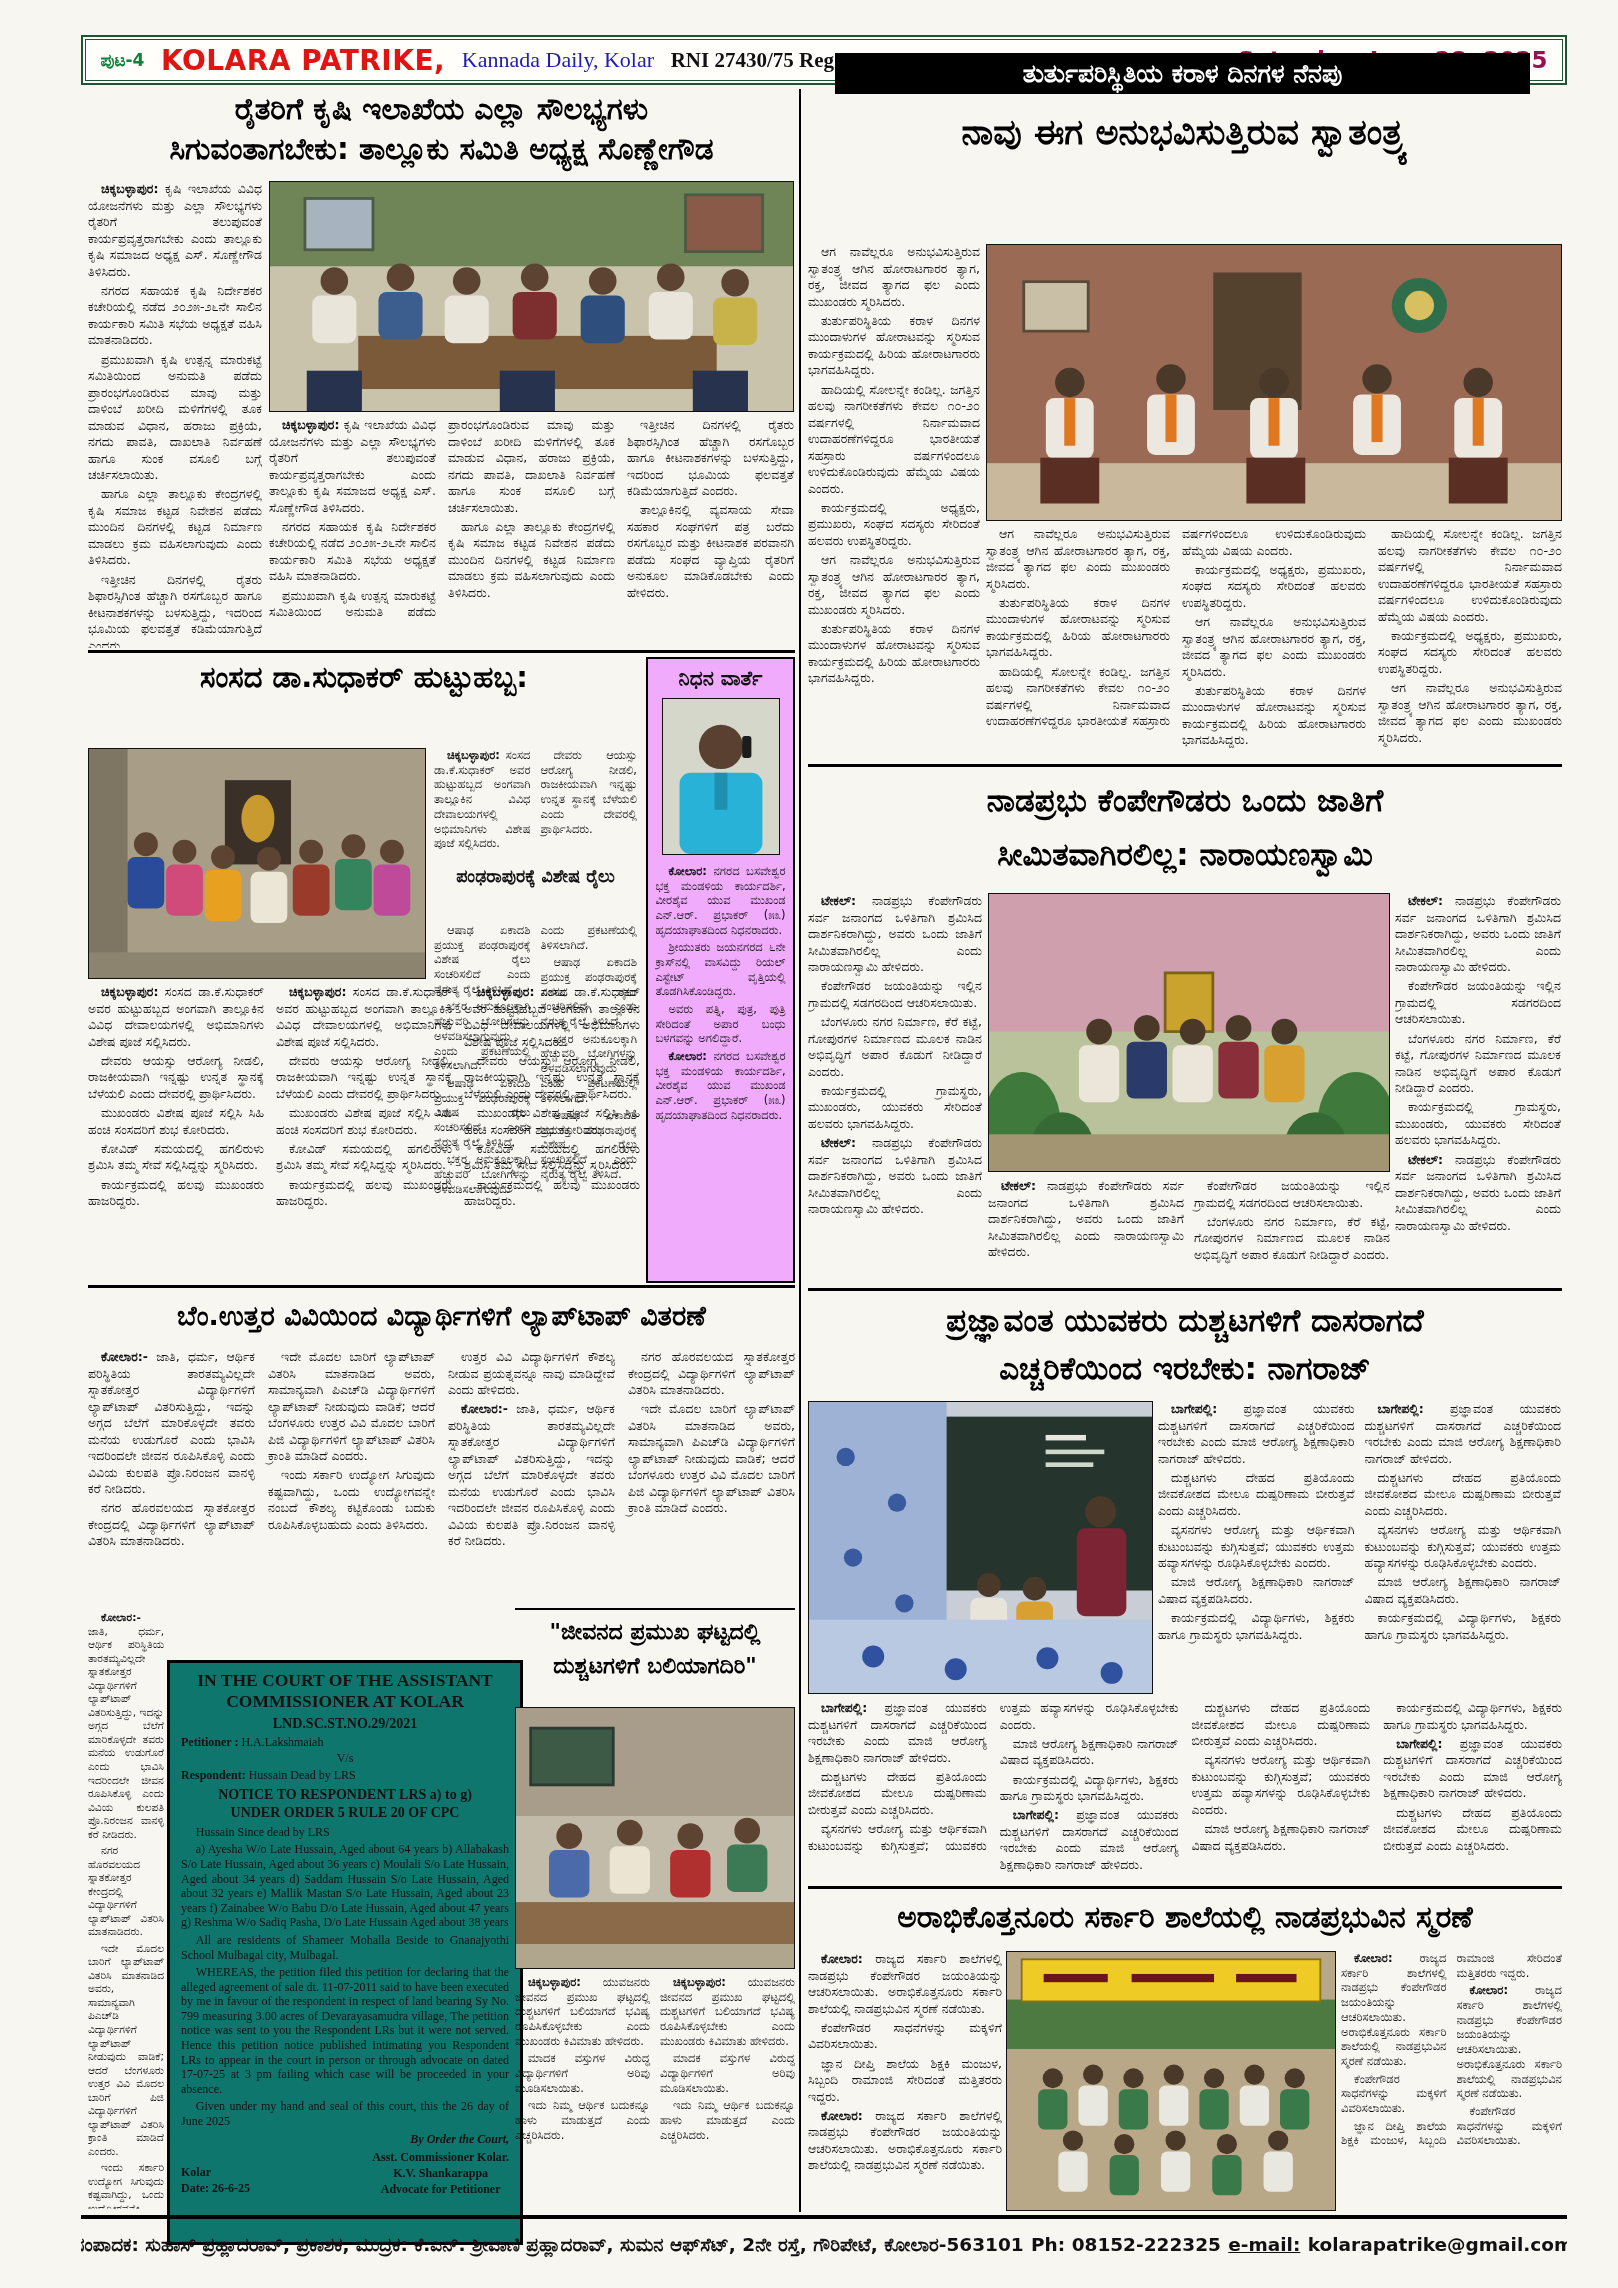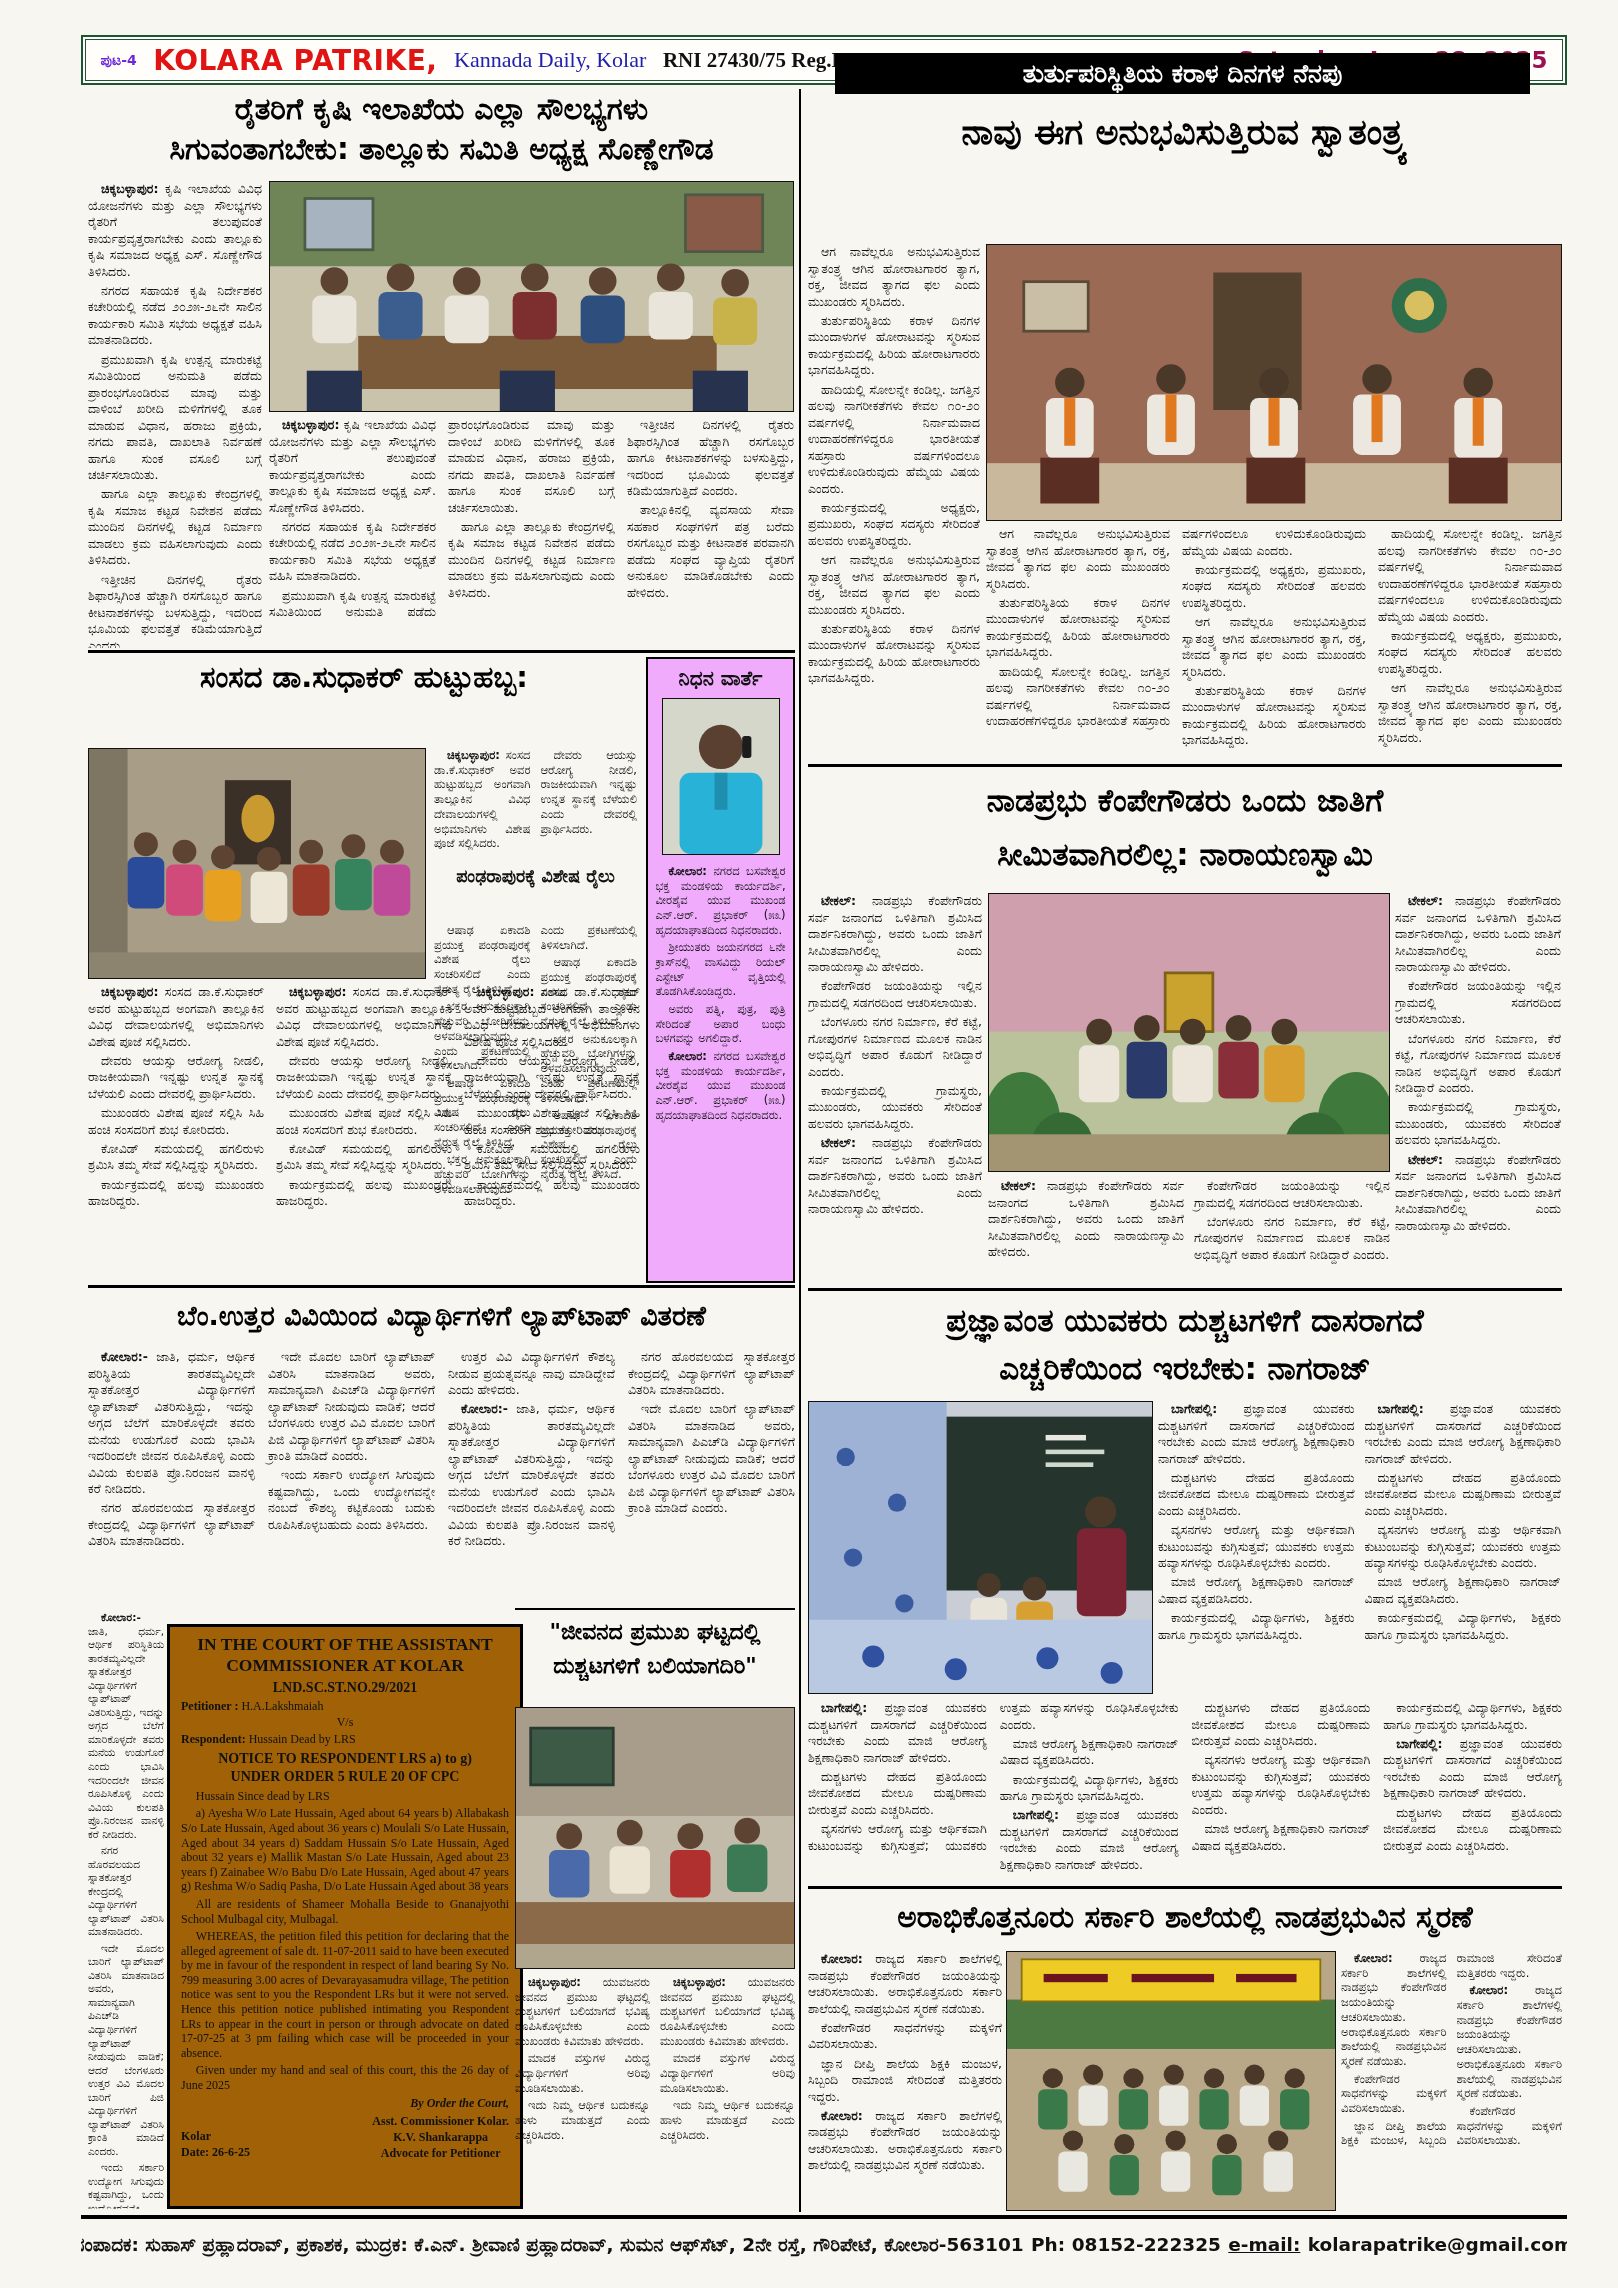--- a/index.html
+++ b/index.html
@@ -3,21 +3,21 @@
 <meta charset="utf-8">
 <style>
   html,body{margin:0;padding:0;background:#8a8a8a;}
   .page{position:relative;width:1619px;height:2289px;margin:0 auto;background:#f7f6f1;
         font-family:"DejaVu Sans","Liberation Sans",sans-serif;color:#111;overflow:hidden;}
   .abs{position:absolute;box-sizing:border-box;}
   
   .mast{border:2.8px solid #1c5434;background:#fffefb;}
   .mast-in{position:absolute;inset:1.8px;border:1.4px solid #1c5434;display:flex;align-items:center;
            padding:0 14.8px;gap:16.6px;box-sizing:border-box;white-space:nowrap;}
-  .mast-page{font-size:14px;font-weight:bold;color:#6d28d9;}
+  .mast-page{font-size:17px;font-weight:bold;color:#15803d;}
   .mast-name{font-size:28px;font-weight:bold;color:#e11414;letter-spacing:0.5px;}
   .mast-sub{font-size:22px;color:#2121ad;font-family:"Liberation Serif",serif;}
   .mast-reg{font-size:21px;font-weight:bold;color:#111;font-family:"Liberation Serif",serif;}
   .mast-date{font-size:23px;font-weight:bold;color:#9b1050;margin-left:auto;}
   
   .hl{font-weight:bold;color:#000;text-align:center;overflow:hidden;}
   .hl div{white-space:nowrap;}
   .rl{background:#000;}
   .kicker{background:#000;color:#fff;font-weight:bold;font-size:25px;text-align:center;
           display:flex;align-items:center;justify-content:center;overflow:hidden;}
@@ -31,22 +31,22 @@
   .small{font-size:11.5px;line-height:1.28;}
   
   .ph{border:1.4px solid #111;background:#cfc9b8;overflow:hidden;}
   .ph svg{display:block;width:100%;height:100%;}
   
   .obit{border:2.8px solid #000;background:#f0abfc;padding:5.5px 7.4px;}
   .obit-title{font-size:20px;font-weight:bold;text-align:center;margin:1.8px 0 7.4px 0;}
   .obit-photo{width:116px;height:155px;margin:0 auto 9.2px auto;border:1.4px solid #111;overflow:hidden;}
   .obit-photo svg{display:block;width:100%;height:100%;}
   
-  .notice{border:3.2px solid #000;background:#a16207;padding:7.4px 11px;
-          font-family:"Liberation Serif",serif;font-size:12px;line-height:1.22;overflow:hidden;}
+  .notice{border:3.2px solid #000;background:#0f766e;padding:7.4px 11px;
+          font-family:"Liberation Serif",serif;font-size:12px;line-height:1.22;overflow:hidden;margin-top:36px;}
   .nt-t1{font-size:17.5px;font-weight:bold;text-align:center;line-height:1.2;}
   .nt-case{font-size:14px;font-weight:bold;text-align:center;margin:2.8px 0;}
   .nt-row{margin:1.8px 0;}
   .nt-lbl{font-weight:bold;}
   .nt-vs{text-align:center;margin:0.9px 0;}
   .nt-head{font-size:14px;font-weight:bold;text-align:center;margin:3.7px 0;line-height:1.25;}
   .nt-body p{margin:0 0 2.8px 0;text-align:justify;text-indent:14.8px;}
   .nt-order{font-style:italic;font-weight:bold;text-align:right;margin-top:3.7px;}
   .nt-sigwrap{display:flex;justify-content:space-between;align-items:flex-end;margin-top:1.8px;}
   .nt-place{font-weight:bold;line-height:1.4;}

